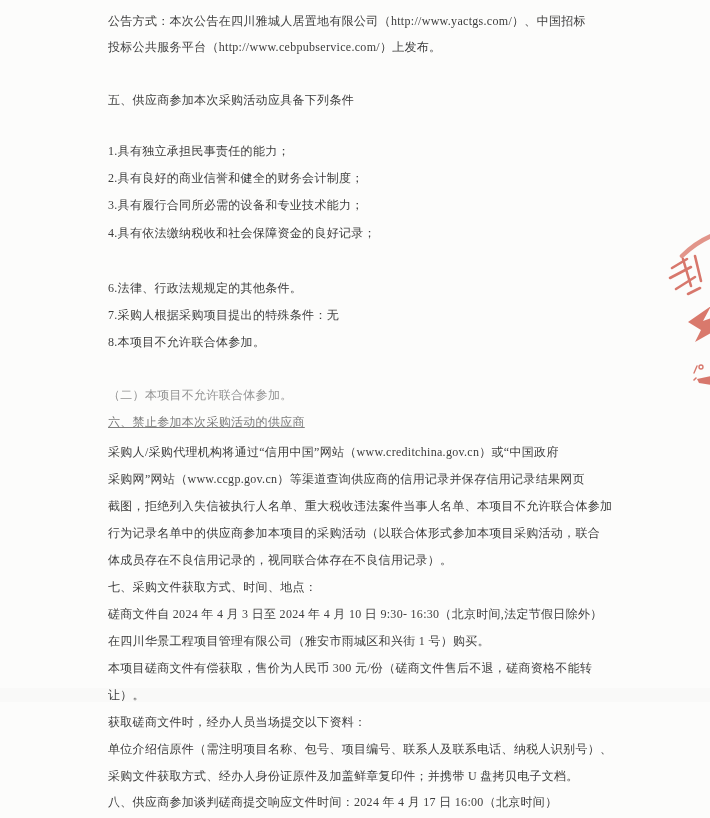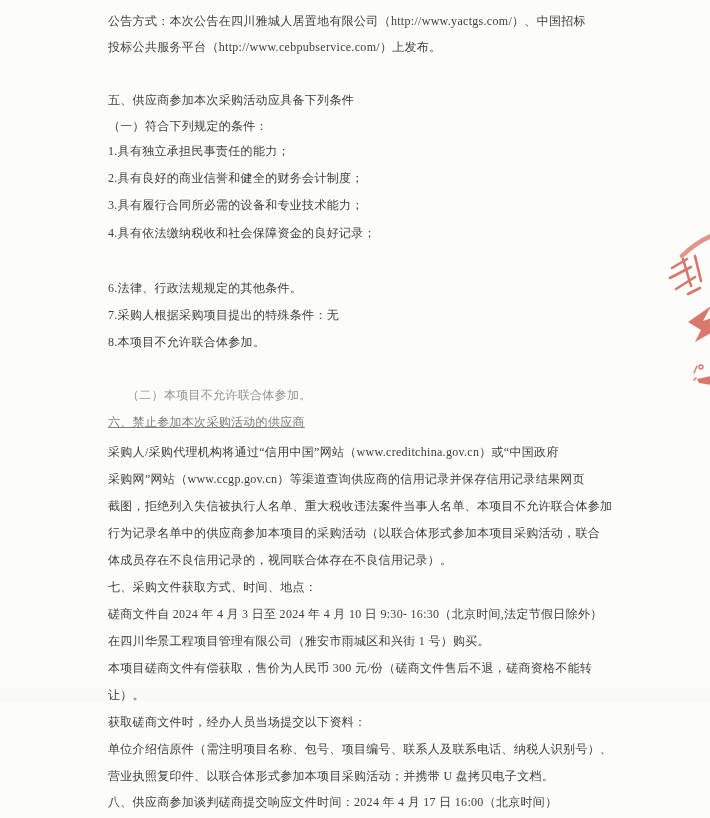--- a/index.html
+++ b/index.html
@@ -18,21 +18,21 @@
   .line {
     position: absolute;
     left: 108px;
     width: 560px;
     font-size: 12px;
     line-height: 16px;
     letter-spacing: 0.3px;
     white-space: nowrap;
     color: #3d3d3d;
   }
-  .faded  { color: #929292; margin-left: 19px; }
+  .faded  { color: #929292; }
   .faded2 { color: #7d7d7d; text-decoration: underline; }
   .stamp {
     position: absolute;
     top: 228px;
     left: 650px;
     width: 60px;
     height: 170px;
     pointer-events: none;
   }
   .noise-band {
@@ -43,21 +43,20 @@
   }
 </style>
 </head>
 <body>
 
 <div class="page">
 
   <div class="line" style="top:13px">公告方式：本次公告在四川雅城人居置地有限公司（http://www.yactgs.com/）、中国招标</div>
   <div class="line" style="top:92px">五、供应商参加本次采购活动应具备下列条件</div>
   <div class="line" style="top:39px">投标公共服务平台（http://www.cebpubservice.com/）上发布。</div>
-  <div class="line" style="top:118px">（一）符合下列规定的条件：</div>
   <div class="line" style="top:143px">1.具有独立承担民事责任的能力；</div>
   <div class="line" style="top:170px">2.具有良好的商业信誉和健全的财务会计制度；</div>
   <div class="line" style="top:197px">3.具有履行合同所必需的设备和专业技术能力；</div>
   <div class="line" style="top:225px">4.具有依法缴纳税收和社会保障资金的良好记录；</div>
   <div class="line" style="top:280px">6.法律、行政法规规定的其他条件。</div>
   <div class="line" style="top:307px">7.采购人根据采购项目提出的特殊条件：无</div>
   <div class="line" style="top:334px">8.本项目不允许联合体参加。</div>
   <div class="line faded" style="top:387px">（二）本项目不允许联合体参加。</div>
   <div class="line faded2" style="top:414px">六、禁止参加本次采购活动的供应商</div>
   <div class="line" style="top:444px">采购人/采购代理机构将通过“信用中国”网站（www.creditchina.gov.cn）或“中国政府</div>
@@ -65,21 +64,21 @@
   <div class="line" style="top:498px">截图，拒绝列入失信被执行人名单、重大税收违法案件当事人名单、本项目不允许联合体参加</div>
   <div class="line" style="top:525px">行为记录名单中的供应商参加本项目的采购活动（以联合体形式参加本项目采购活动，联合</div>
   <div class="line" style="top:552px">体成员存在不良信用记录的，视同联合体存在不良信用记录）。</div>
   <div class="line" style="top:579px">七、采购文件获取方式、时间、地点：</div>
   <div class="line" style="top:606px">磋商文件自 2024 年 4 月 3 日至 2024 年 4 月 10 日 9:30- 16:30（北京时间,法定节假日除外）</div>
   <div class="line" style="top:633px">在四川华景工程项目管理有限公司（雅安市雨城区和兴街 1 号）购买。</div>
   <div class="line" style="top:660px">本项目磋商文件有偿获取，售价为人民币 300 元/份（磋商文件售后不退，磋商资格不能转</div>
   <div class="line" style="top:687px">让）。</div>
   <div class="line" style="top:714px">获取磋商文件时，经办人员当场提交以下资料：</div>
   <div class="line" style="top:741px">单位介绍信原件（需注明项目名称、包号、项目编号、联系人及联系电话、纳税人识别号）、</div>
-  <div class="line" style="top:768px">营业执照复印件、以联合体形式参加本项目采购活动；并携带 U 盘拷贝电子文档。</div>
+  <div class="line" style="top:768px">采购文件获取方式、经办人身份证原件及加盖鲜章复印件；并携带 U 盘拷贝电子文档。</div>
   <div class="line" style="top:794px">八、供应商参加谈判磋商提交响应文件时间：2024 年 4 月 17 日 16:00（北京时间）</div>
 
   <div class="noise-band"></div>
 
   <svg class="stamp" viewBox="650 228 60 170" xmlns="http://www.w3.org/2000/svg">
 
     <path d="M 682 256 Q 695 243 711 236" fill="none" stroke="var(--stamp-arc, #dd8276)" stroke-width="4.5" stroke-linecap="round" opacity="0.85"></path>
 
     <g stroke="var(--stamp-color, #cf5749)" stroke-width="2.6" stroke-linecap="round" opacity="0.8" fill="none">
       <path d="M 672 268 L 687 259"></path>

